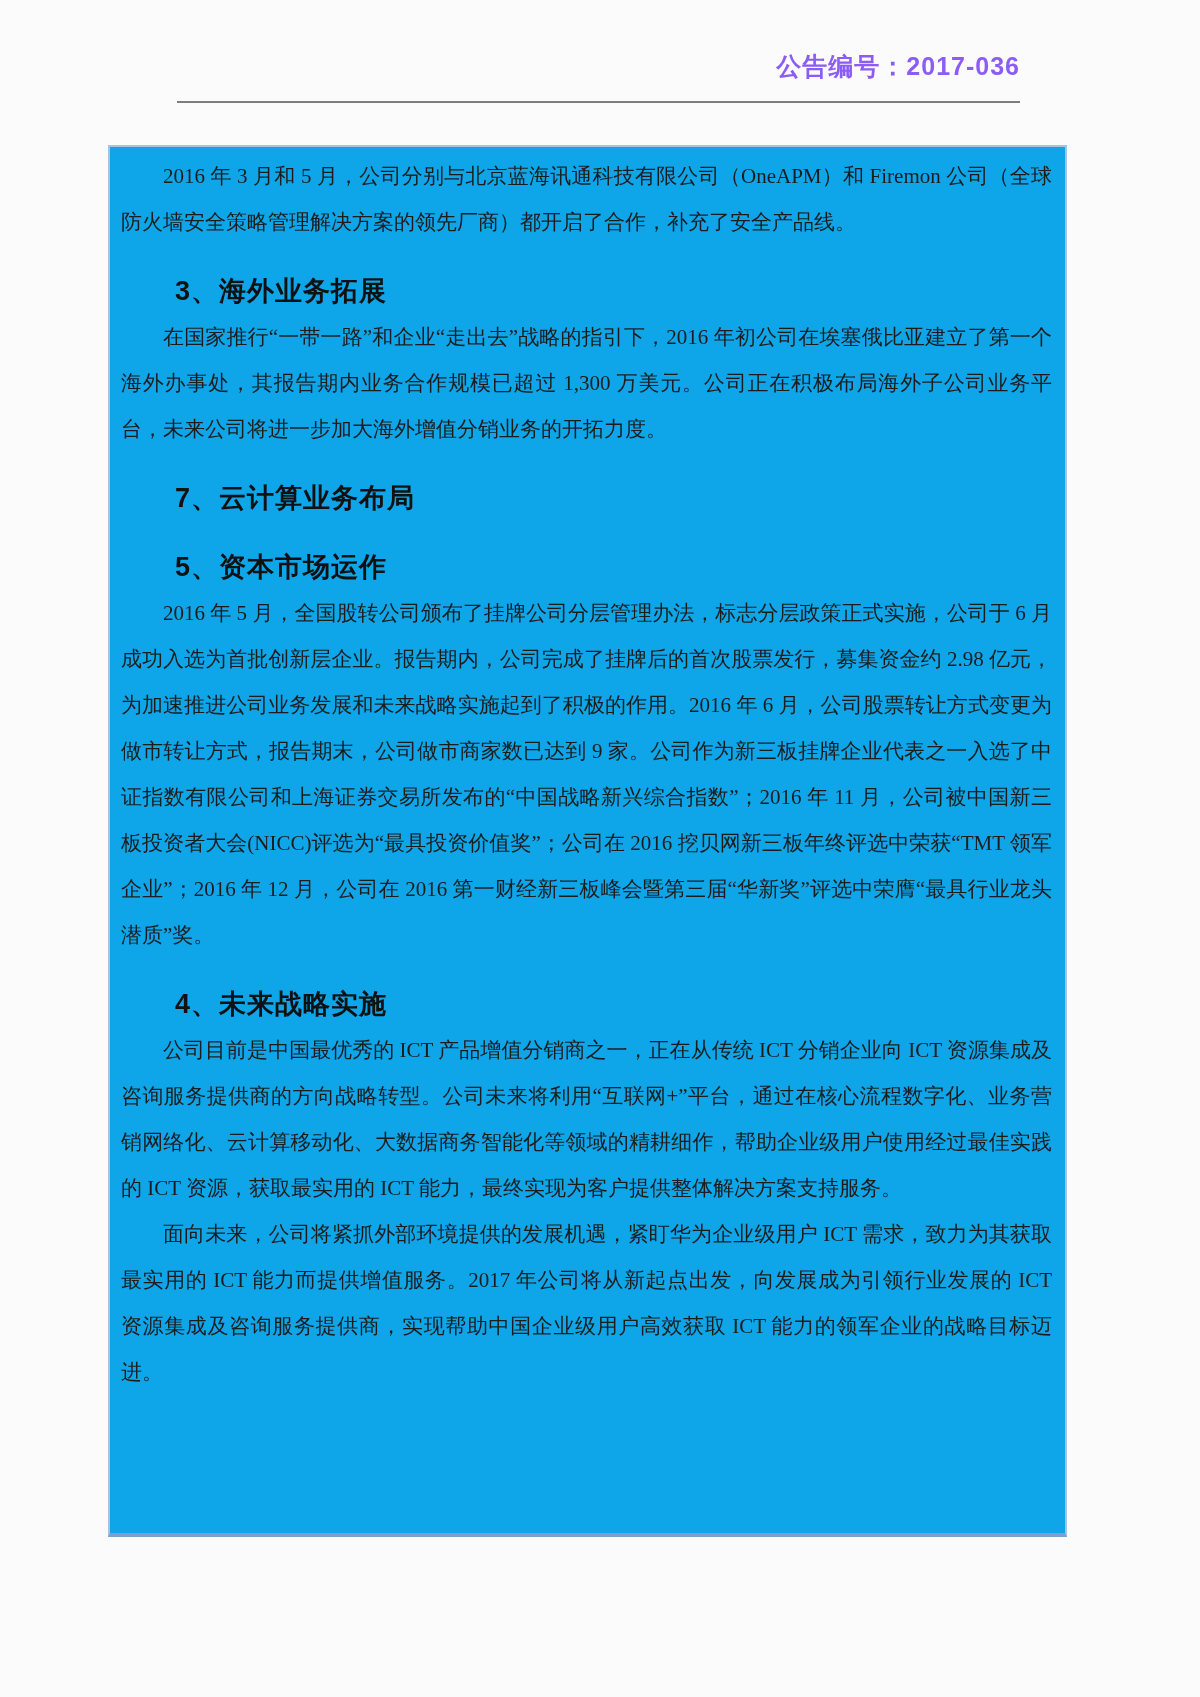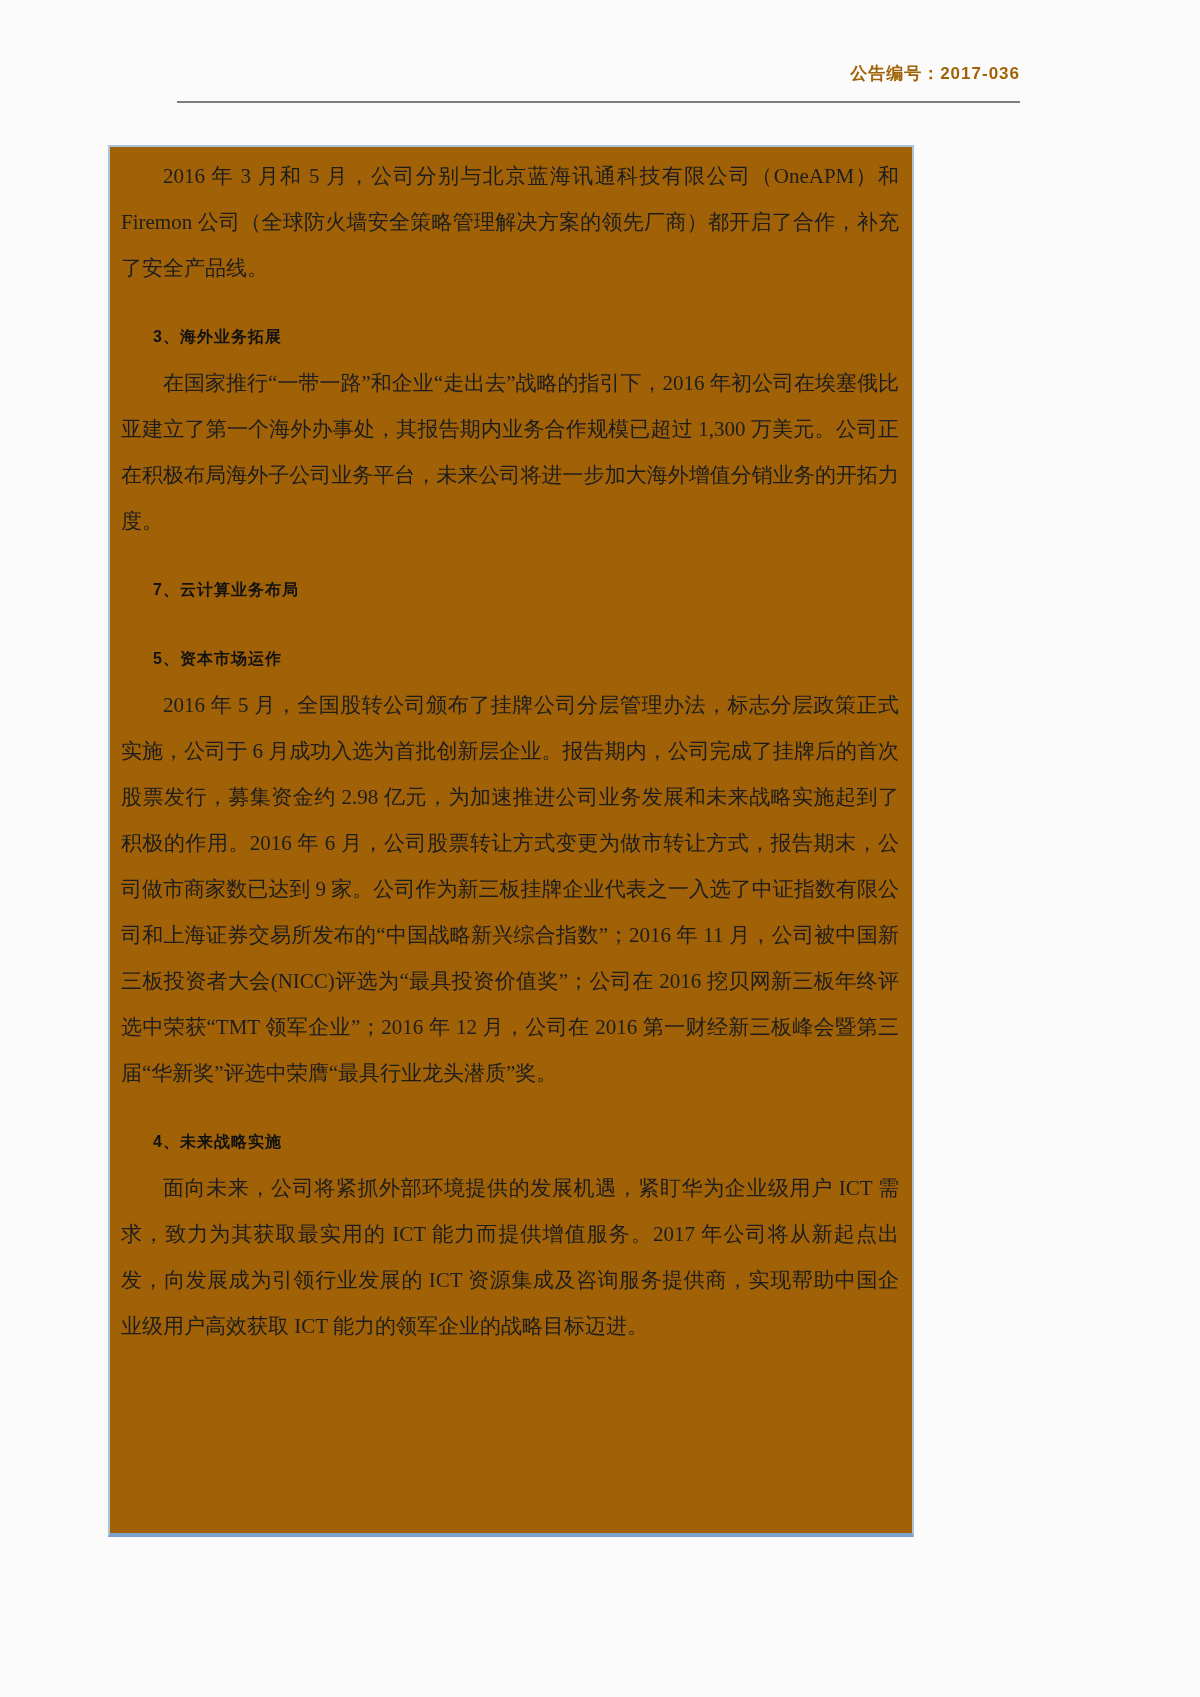--- a/index.html
+++ b/index.html
@@ -6,57 +6,57 @@
   html, body { width: 1200px; height: 1697px; }
   body {
     position: relative;
     background: #fbfbfb;
     color: #1d1d1d;
     font-family: "Liberation Serif", "DejaVu Serif", serif;
     overflow: hidden;
   }
   .doc-number {
     position: absolute;
-    top: 62px;
+    top: 50px;
     right: 180px;
-    font-size: 17px;
+    font-size: 25px;
     font-weight: bold;
     letter-spacing: 1px;
     font-family: "Liberation Sans", "DejaVu Sans", sans-serif;
-    color: #a16207;
+    color: #8b5cf6;
   }
   .header-rule {
     position: absolute;
     top: 101px;
     left: 177px;
     width: 843px;
     height: 2px;
     background: #7d7d7d;
   }
   .content-box {
     position: absolute;
     top: 145px;
     left: 108px;
-    width: 806px;
+    width: 959px;
     height: 1392px;
     border: 2px solid #a9c3db;
     border-bottom: 4px solid #7ba1c9;
-    background: #a16207;
+    background: #0ea5e9;
     padding: 6px 13px 0 11px;
     overflow: hidden;
   }
   .para {
     font-size: 21px;
     line-height: 46px;
     text-align: justify;
     text-indent: 2em;
     color: #1d1d1d;
   }
   .sec-heading {
-    font-size: 16px;
+    font-size: 27px;
     line-height: 46px;
     margin-top: 23px;
     font-weight: bold;
     text-indent: 2em;
     color: #111;
     font-family: "Liberation Sans", "DejaVu Sans", sans-serif;
     letter-spacing: 1px;
   }
 </style>
 </head>
@@ -72,15 +72,16 @@
 
   <h3 class="sec-heading">3、海外业务拓展</h3>
   <p class="para">在国家推行“一带一路”和企业“走出去”战略的指引下，2016 年初公司在埃塞俄比亚建立了第一个海外办事处，其报告期内业务合作规模已超过 1,300 万美元。公司正在积极布局海外子公司业务平台，未来公司将进一步加大海外增值分销业务的开拓力度。</p>
 
   <h3 class="sec-heading">7、云计算业务布局</h3>
 
   <h3 class="sec-heading">5、资本市场运作</h3>
   <p class="para">2016 年 5 月，全国股转公司颁布了挂牌公司分层管理办法，标志分层政策正式实施，公司于 6 月成功入选为首批创新层企业。报告期内，公司完成了挂牌后的首次股票发行，募集资金约 2.98 亿元，为加速推进公司业务发展和未来战略实施起到了积极的作用。2016 年 6 月，公司股票转让方式变更为做市转让方式，报告期末，公司做市商家数已达到 9 家。公司作为新三板挂牌企业代表之一入选了中证指数有限公司和上海证券交易所发布的“中国战略新兴综合指数”；2016 年 11 月，公司被中国新三板投资者大会(NICC)评选为“最具投资价值奖”；公司在 2016 挖贝网新三板年终评选中荣获“TMT 领军企业”；2016 年 12 月，公司在 2016 第一财经新三板峰会暨第三届“华新奖”评选中荣膺“最具行业龙头潜质”奖。</p>
 
   <h3 class="sec-heading">4、未来战略实施</h3>
+  <p class="para">公司目前是中国最优秀的 ICT 产品增值分销商之一，正在从传统 ICT 分销企业向 ICT 资源集成及咨询服务提供商的方向战略转型。公司未来将利用“互联网+”平台，通过在核心流程数字化、业务营销网络化、云计算移动化、大数据商务智能化等领域的精耕细作，帮助企业级用户使用经过最佳实践的 ICT 资源，获取最实用的 ICT 能力，最终实现为客户提供整体解决方案支持服务。</p>
   <p class="para">面向未来，公司将紧抓外部环境提供的发展机遇，紧盯华为企业级用户 ICT 需求，致力为其获取最实用的 ICT 能力而提供增值服务。2017 年公司将从新起点出发，向发展成为引领行业发展的 ICT 资源集成及咨询服务提供商，实现帮助中国企业级用户高效获取 ICT 能力的领军企业的战略目标迈进。</p>
 
 </div>
 
 </body></html>

